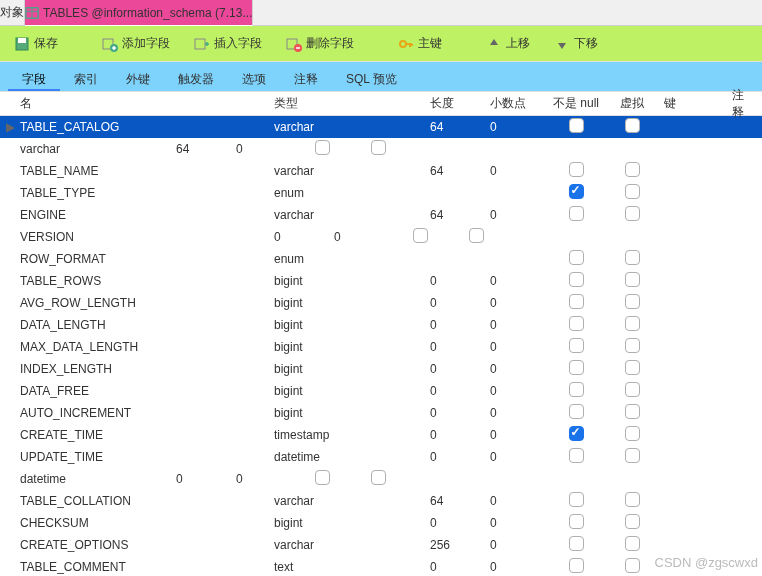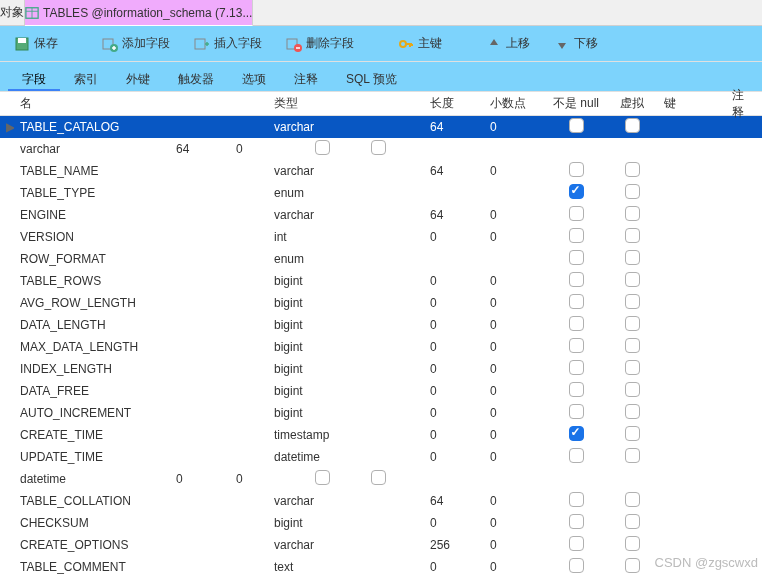--- a/index.html
+++ b/index.html
@@ -1,23 +1,23 @@
 <!DOCTYPE html>
 <html><head>
   <meta charset="utf-8">
   <style>
     * { box-sizing: border-box; margin: 0; padding: 0; }
     body { font-family: "Microsoft YaHei", sans-serif; font-size: 12px; color: #333; background: #fff; width: 762px; }
     
     .tabs-bar { display: flex; background: #f0f0f0; border-bottom: 1px solid #d0d0d0; height: 26px; }
     .tab { padding: 4px 0; border-right: 1px solid #d0d0d0; cursor: pointer; display: flex; align-items: center; gap: 4px; }
-    .tab.active { background: #f0abfc; border-bottom: 1px solid #fff; margin-bottom: -1px; }
+    .tab.active { background: #ec4899; border-bottom: 1px solid #fff; margin-bottom: -1px; }
     .tab-icon { width: 14px; height: 14px; display: inline-flex; }
     
-    .toolbar { display: flex; align-items: center; padding: 6px 8px; gap: 12px; background: #7dd3fc; border-bottom: 1px solid #e0e0e0; height: 36px; }
+    .toolbar { display: flex; align-items: center; padding: 6px 8px; gap: 12px; background: #bef264; border-bottom: 1px solid #e0e0e0; height: 36px; }
     .tb-btn { display: flex; align-items: center; gap: 4px; padding: 4px 6px; cursor: pointer; border-radius: 2px; }
     .tb-icon { width: 16px; height: 16px; display: inline-flex; align-items: center; justify-content: center; }
     .tb-sep { width: 8px; }
     
     .subtabs { display: flex; padding: 4px 8px 0; gap: 0; border-bottom: 1px solid #e0e0e0; height: 30px; background: #7dd3fc; }
     .subtab { padding: 5px 14px; cursor: pointer; color: #333; }
     .subtab.active { border-bottom: 2px solid #3b82f6; color: #000; font-weight: 500; }
     
     .grid-header { display: flex; background: #fff; border-bottom: 1px solid #e0e0e0; height: 24px; align-items: center; font-weight: normal; color: #333; }
     .grid-header > div { padding: 3px 6px; }
@@ -209,21 +209,20 @@
         <div class="col-len">64</div>
         <div class="col-dec">0</div>
         <div class="col-nn"><span class="cb"></span></div>
         <div class="col-virt"><span class="cb"></span></div>
         <div class="col-key"></div>
         <div class="col-comment"></div>
       </div>
       <div class="grid-row">
         <div class="col-marker"></div>
         <div class="col-name">VERSION</div>
-        <div class="col-type">int</div>
         <div class="col-len">0</div>
         <div class="col-dec">0</div>
         <div class="col-nn"><span class="cb"></span></div>
         <div class="col-virt"><span class="cb"></span></div>
         <div class="col-key"></div>
         <div class="col-comment"></div>
       </div>
       <div class="grid-row">
         <div class="col-marker"></div>
         <div class="col-name">ROW_FORMAT</div>

